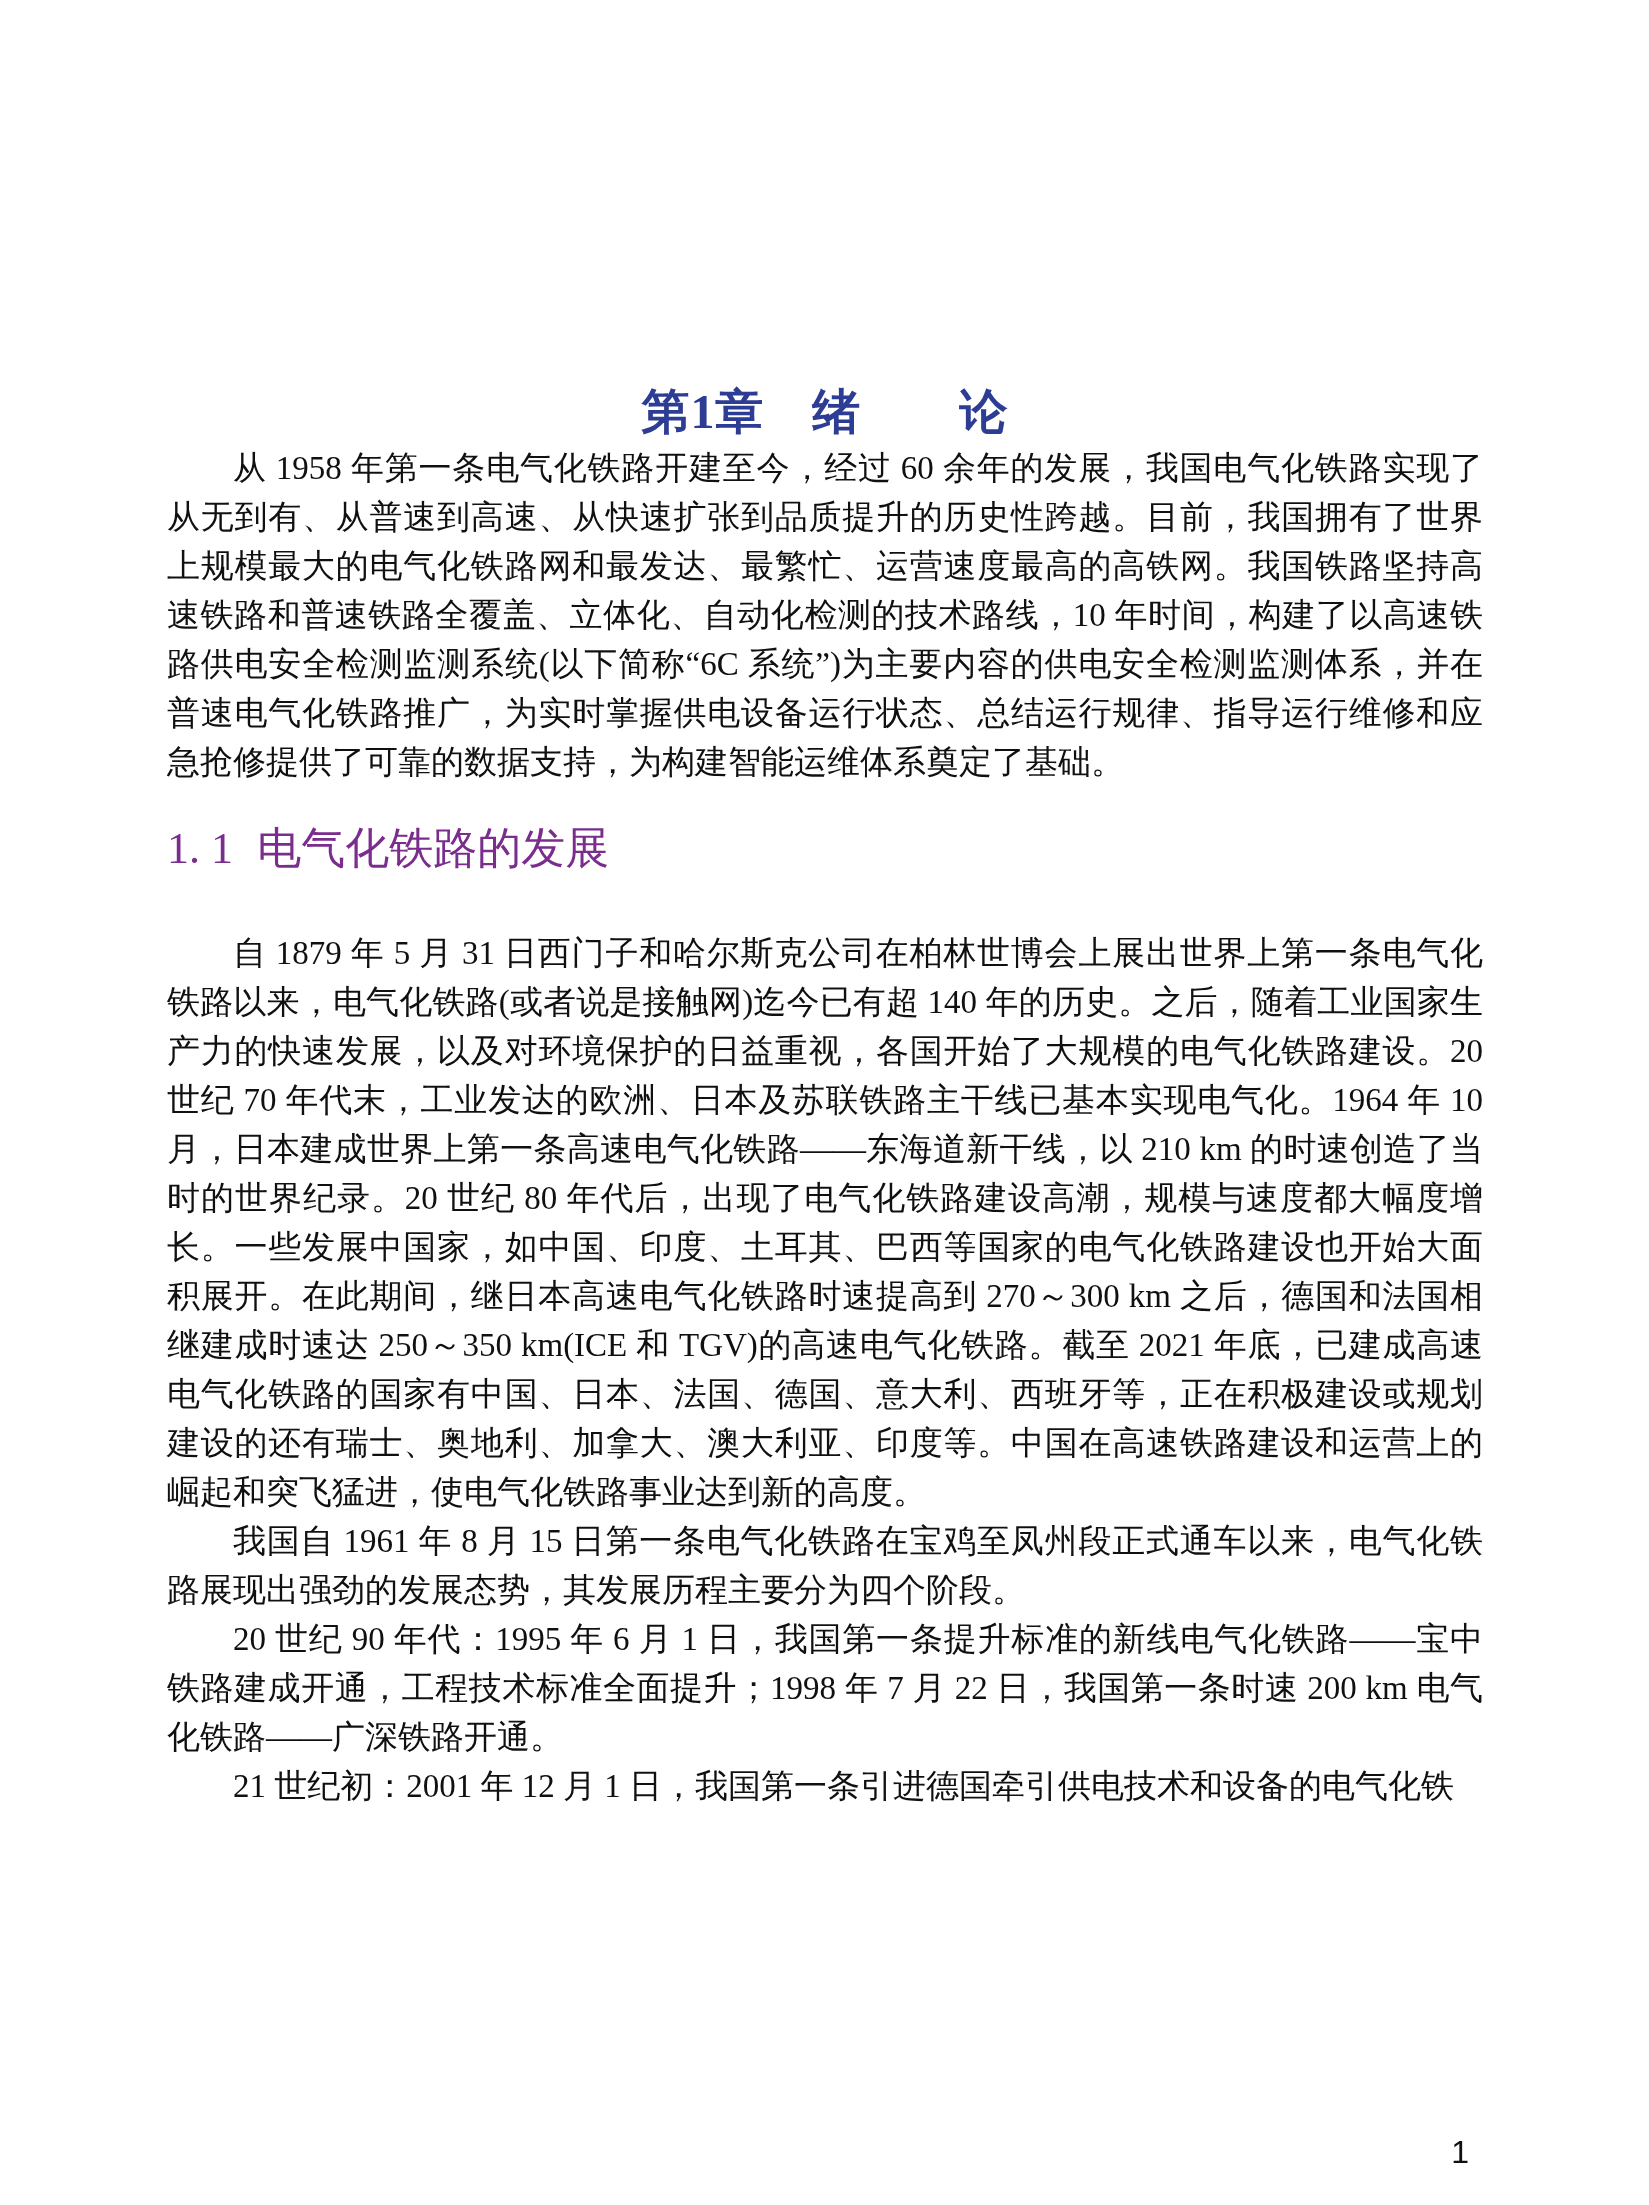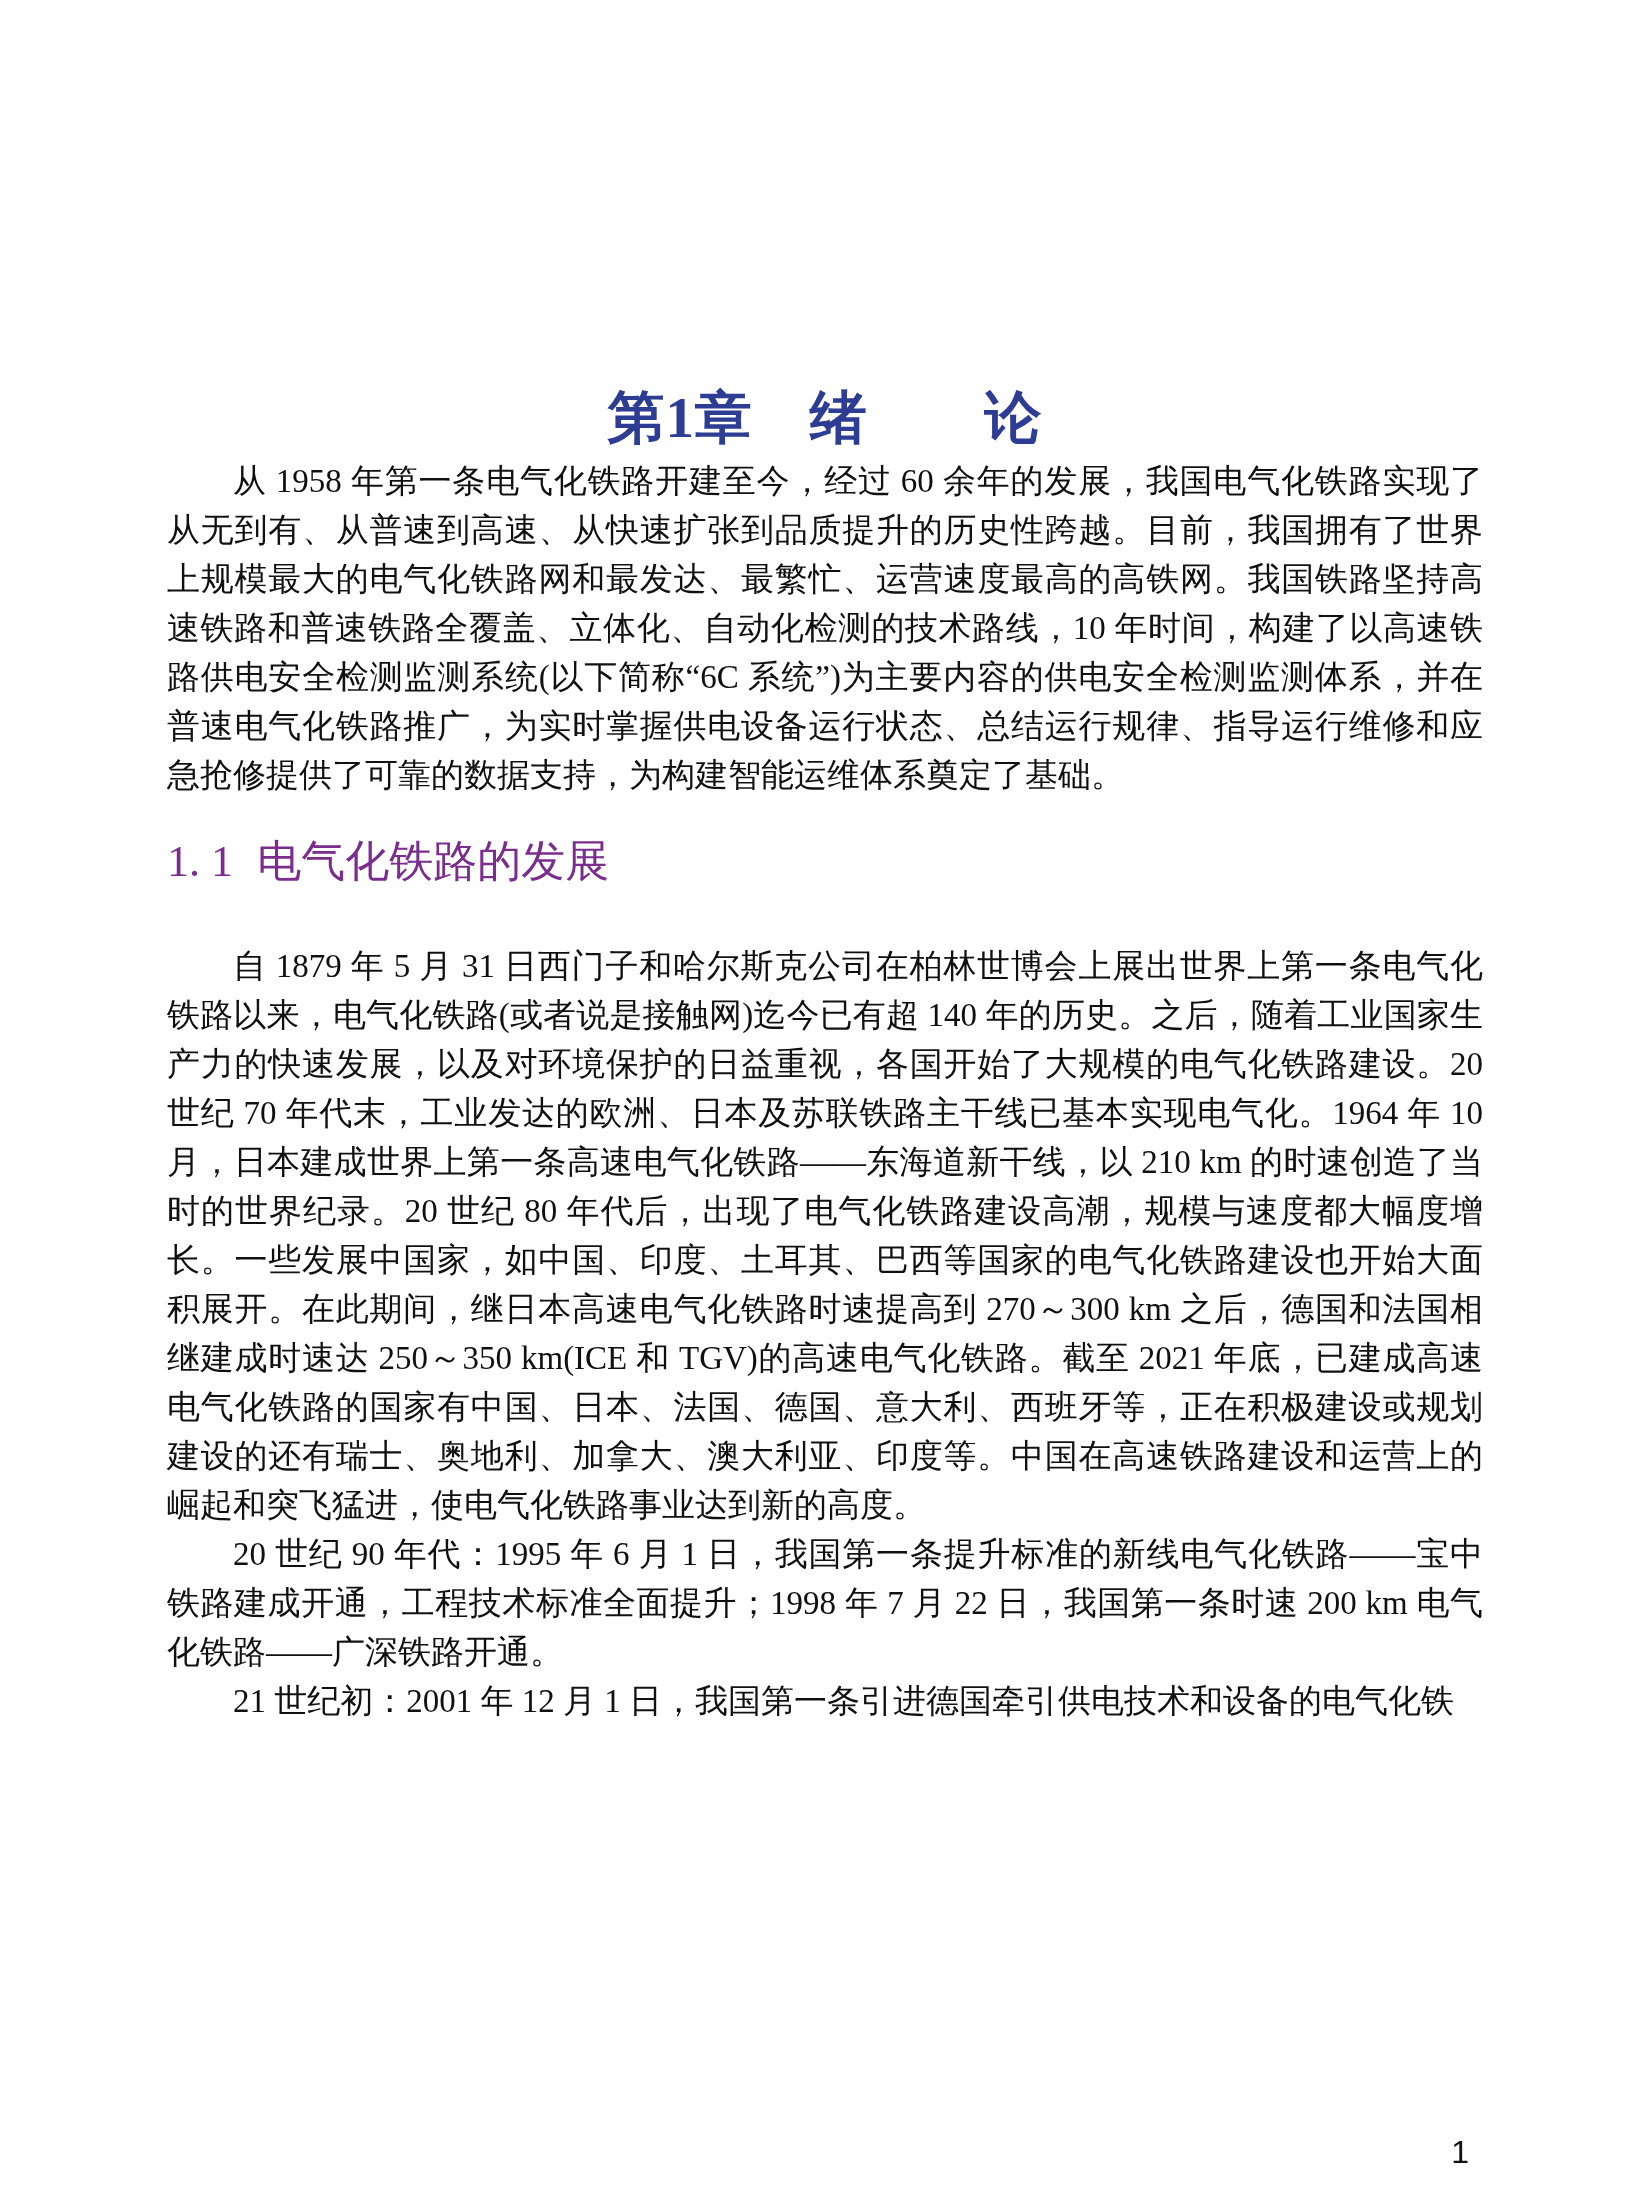--- a/index.html
+++ b/index.html
@@ -25,21 +25,21 @@
     inset: 0;
     background: #ffffff;
   }
   .content {
     padding: 0 167px;
   }
   .chapter-title {
     margin: 0;
     padding-top: 380px;
     text-align: center;
-    font-size: 57px;
+    font-size: 48px;
     font-weight: 700;
     color: var(--c-title);
     font-family: "Liberation Serif", "DejaVu Serif", serif;
     letter-spacing: 0.9px;
   }
   .chapter-title .ct-c1 { margin-left: 1.0em; }
   .chapter-title .ct-c2 { margin-left: 2.05em; }
 
   p.body-p {
     margin: 0;
@@ -76,20 +76,21 @@
 <div class="page">
   <div class="content">
 
     <h1 class="chapter-title"><span class="ct-label">第1章</span><span class="ct-c1">绪</span><span class="ct-c2">论</span></h1>
 
     <p class="body-p first">从 1958 年第一条电气化铁路开建至今，经过 60 余年的发展，我国电气化铁路实现了从无到有、从普速到高速、从快速扩张到品质提升的历史性跨越。目前，我国拥有了世界上规模最大的电气化铁路网和最发达、最繁忙、运营速度最高的高铁网。我国铁路坚持高速铁路和普速铁路全覆盖、立体化、自动化检测的技术路线，10 年时间，构建了以高速铁路供电安全检测监测系统(以下简称“6C 系统”)为主要内容的供电安全检测监测体系，并在普速电气化铁路推广，为实时掌握供电设备运行状态、总结运行规律、指导运行维修和应急抢修提供了可靠的数据支持，为构建智能运维体系奠定了基础。</p>
 
     <h2 class="section-heading"><span class="sec-num">1. 1</span><span class="sec-title">电气化铁路的发展</span></h2>
 
     <p class="body-p">自 1879 年 5 月 31 日西门子和哈尔斯克公司在柏林世博会上展出世界上第一条电气化铁路以来，电气化铁路(或者说是接触网)迄今已有超 140 年的历史。之后，随着工业国家生产力的快速发展，以及对环境保护的日益重视，各国开始了大规模的电气化铁路建设。20 世纪 70 年代末，工业发达的欧洲、日本及苏联铁路主干线已基本实现电气化。1964 年 10 月，日本建成世界上第一条高速电气化铁路——东海道新干线，以 210 km 的时速创造了当时的世界纪录。20 世纪 80 年代后，出现了电气化铁路建设高潮，规模与速度都大幅度增长。一些发展中国家，如中国、印度、土耳其、巴西等国家的电气化铁路建设也开始大面积展开。在此期间，继日本高速电气化铁路时速提高到 270～300 km 之后，德国和法国相继建成时速达 250～350 km(ICE 和 TGV)的高速电气化铁路。截至 2021 年底，已建成高速电气化铁路的国家有中国、日本、法国、德国、意大利、西班牙等，正在积极建设或规划建设的还有瑞士、奥地利、加拿大、澳大利亚、印度等。中国在高速铁路建设和运营上的崛起和突飞猛进，使电气化铁路事业达到新的高度。</p>
+    <p class="body-p">我国自 1961 年 8 月 15 日第一条电气化铁路在宝鸡至凤州段正式通车以来，电气化铁路展现出强劲的发展态势，其发展历程主要分为四个阶段。</p>
     <p class="body-p">20 世纪 90 年代：1995 年 6 月 1 日，我国第一条提升标准的新线电气化铁路——宝中铁路建成开通，工程技术标准全面提升；1998 年 7 月 22 日，我国第一条时速 200 km 电气化铁路——广深铁路开通。</p>
     <p class="body-p">21 世纪初：2001 年 12 月 1 日，我国第一条引进德国牵引供电技术和设备的电气化铁</p>
 
   </div>
 
   <div class="page-number">1</div>
 </div>
 
 
 </body></html>

